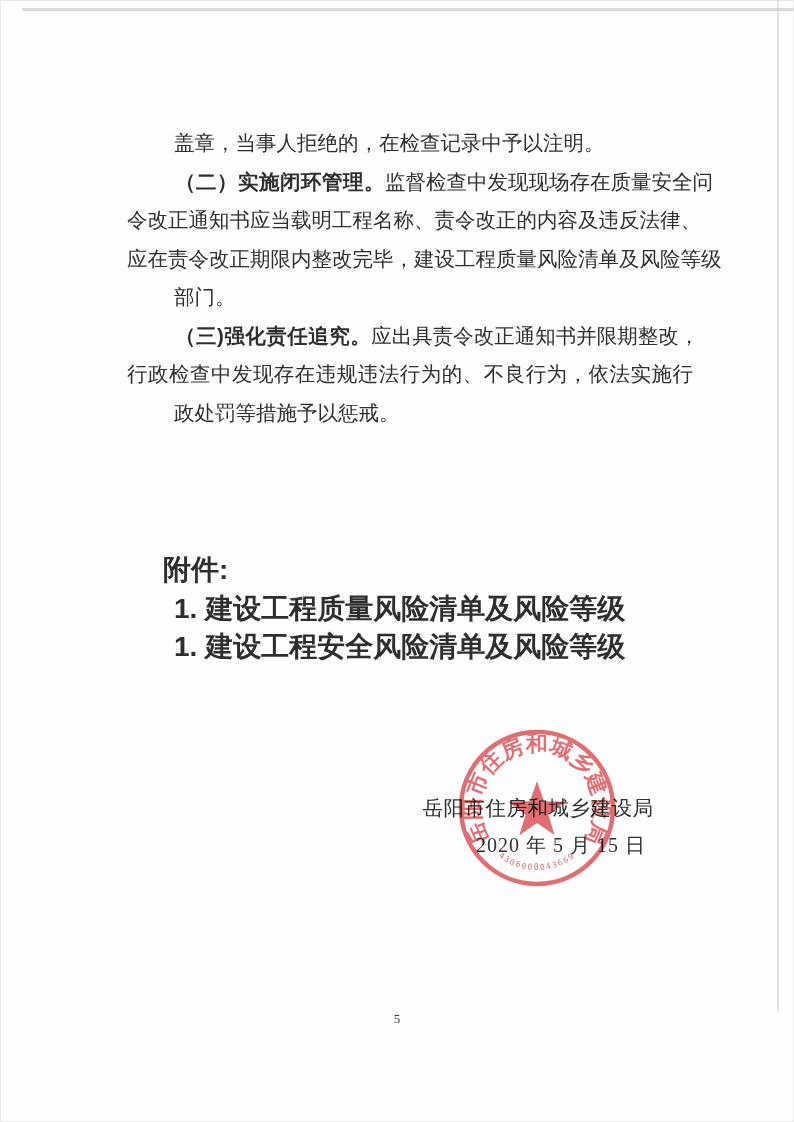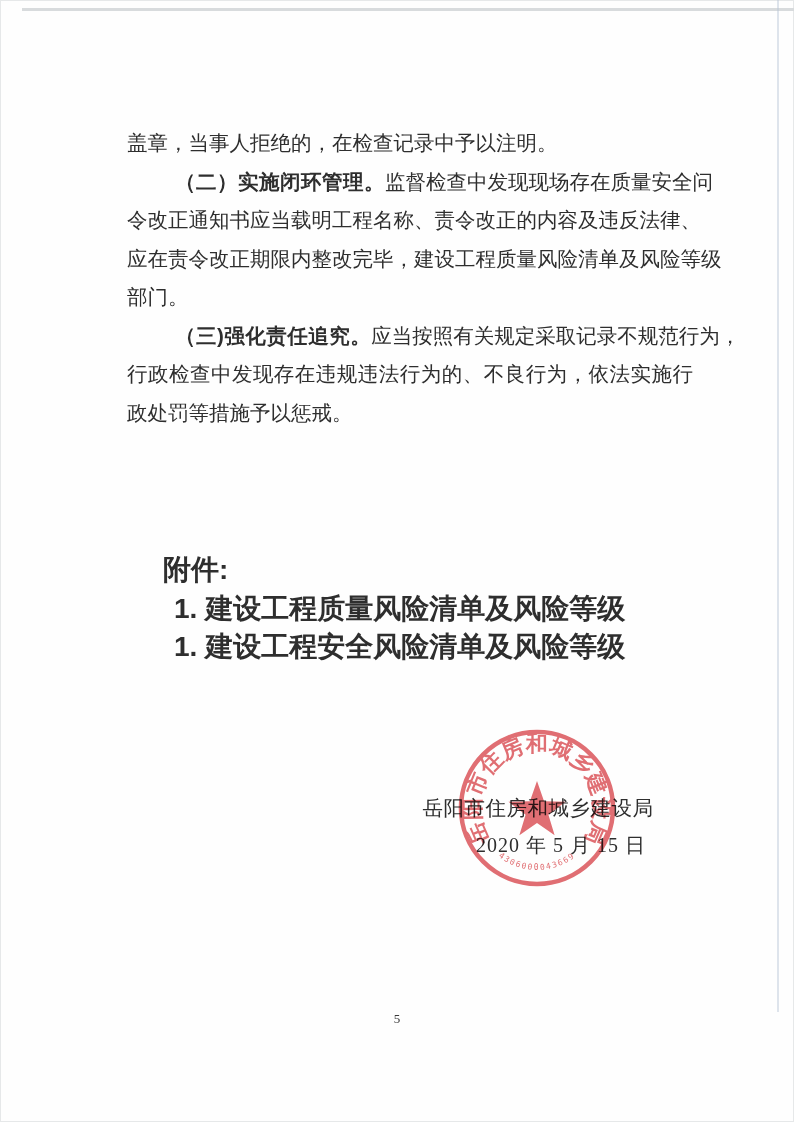--- a/index.html
+++ b/index.html
@@ -17,21 +17,21 @@
   .scan-top-line { position:absolute; left:22px; right:0; top:8px; height:2.5px; background:#d8dbdd; }
   .scan-right-line { position:absolute; left:777px; top:0; width:1.5px; height:1012px; background:#b9c6d6; opacity:.45; }
 
   
   .body-text {
     position:absolute; left:127px; top:124px; width:566px;
     font-size:20.5px; line-height:38.5px;
     letter-spacing:0;
   }
   .line { text-align:justify; text-align-last:justify; white-space:nowrap; }
-  .line.short { text-align-last:left; white-space:normal; }
+  .line.short { text-align-last:left; white-space:normal;margin-left:47px; }
   .line.indent { text-indent:48px; }
   .line .head { font-weight:bold; font-family:"Liberation Sans","DejaVu Sans",sans-serif; letter-spacing:.5px; }
 
   
   .attachments {
     position:absolute; left:127px; top:551px; width:566px;
     font-size:28px; line-height:38.5px;
   }
   .attach-label { padding-left:36px; font-weight:bold; font-family:"Liberation Sans","DejaVu Sans",sans-serif; }
   .attach-item { padding-left:47px; font-weight:bold; font-family:"Liberation Sans","DejaVu Sans",sans-serif; }
@@ -59,21 +59,21 @@
   <div class="scan-right-line"></div>
 
   <div class="body-text">
     <div class="line short">盖章，当事人拒绝的，在检查记录中予以注明。</div>
 
     <div class="line indent"><span class="head">（二）实施闭环管理。</span><span>监督检查中发现现场存在质量安全问</span></div>
     <div class="line">令改正通知书应当载明工程名称、责令改正的内容及违反法律、</div>
     <div class="line">应在责令改正期限内整改完毕，建设工程质量风险清单及风险等级</div>
     <div class="line short">部门。</div>
 
-    <div class="line indent"><span class="head">（三)强化责任追究。</span><span>应当按照有关规定采取记录不规范行为，</span></div>
+    <div class="line indent"><span class="head">（三)强化责任追究。</span><span>应出具责令改正通知书并限期整改，</span></div>
     <div class="line">行政检查中发现存在违规违法行为的、不良行为，依法实施行</div>
     <div class="line short">政处罚等措施予以惩戒。</div>
   </div>
 
   <div class="attachments">
     <div class="attach-label">附件:</div>
     <div class="attach-item">1. 建设工程质量风险清单及风险等级</div>
     <div class="attach-item">1. 建设工程安全风险清单及风险等级</div>
   </div>
 

